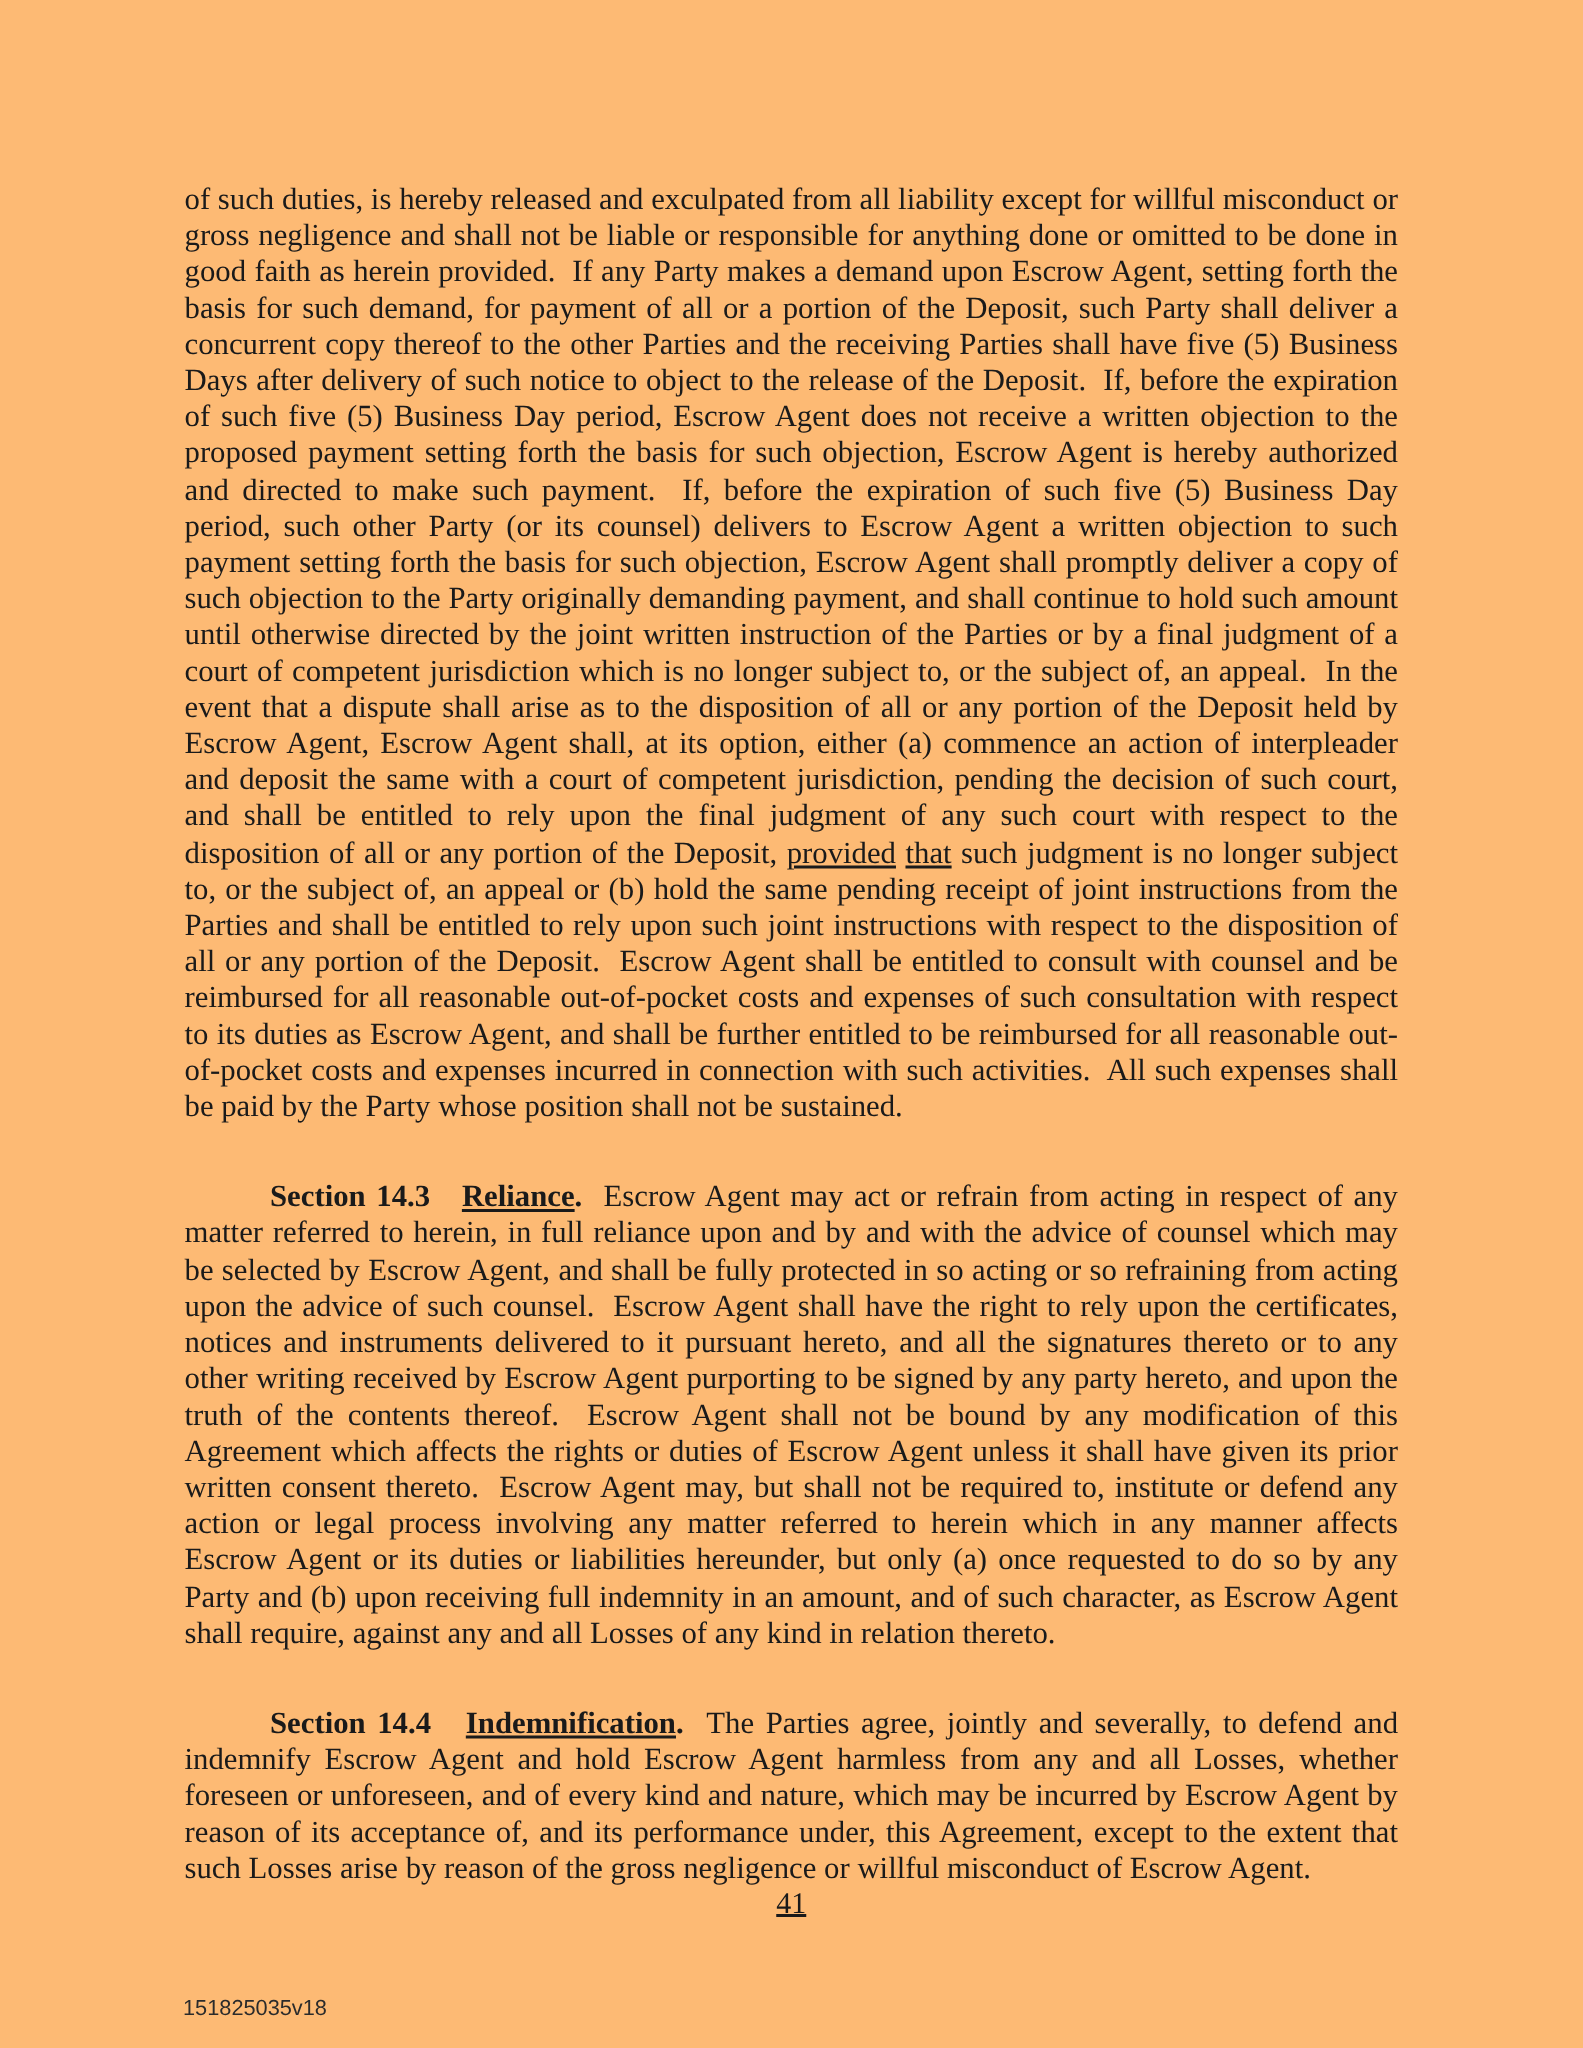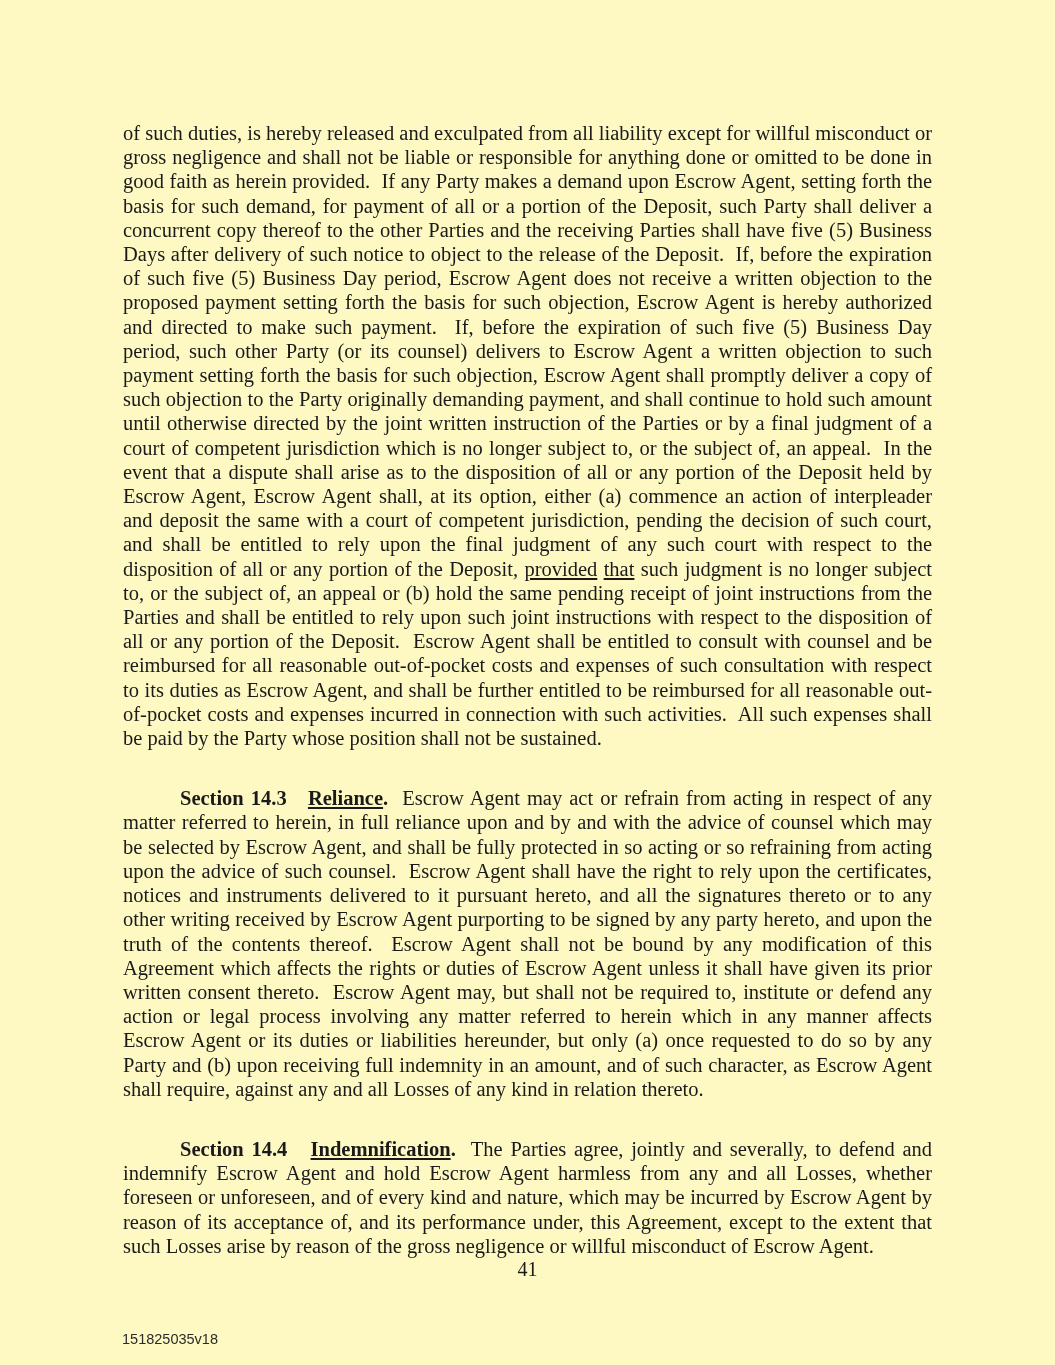--- a/index.html
+++ b/index.html
@@ -4,21 +4,21 @@
 <style>
   html, body {
     margin: 0;
     padding: 0;
     background: #ffffff;
   }
   .page {
     position: relative;
     width: 1055px;
     height: 1365px;
-    background: #fef9c3;
+    background: #fdba74;
     color: #1a1a1a;
     overflow: hidden;
   }
   .content {
     position: absolute;
     left: 123px;
     top: 121px;
     width: 809px;
     font-family: "Liberation Serif", serif;
     font-size: 20.5px;
@@ -38,20 +38,21 @@
   .content .u { text-decoration: underline; }
   .page-number {
     position: absolute;
     left: 0;
     right: 0;
     top: 1258px;
     text-align: center;
     font-family: "Liberation Serif", serif;
     font-size: 20px;
     color: #1a1a1a;
+    text-decoration: underline;
   }
   .doc-id {
     position: absolute;
     left: 122px;
     top: 1321px;
     font-family: "Liberation Sans", sans-serif;
     font-size: 14.5px;
     color: #2b2b2b;
     margin-top: 10px;
   }

